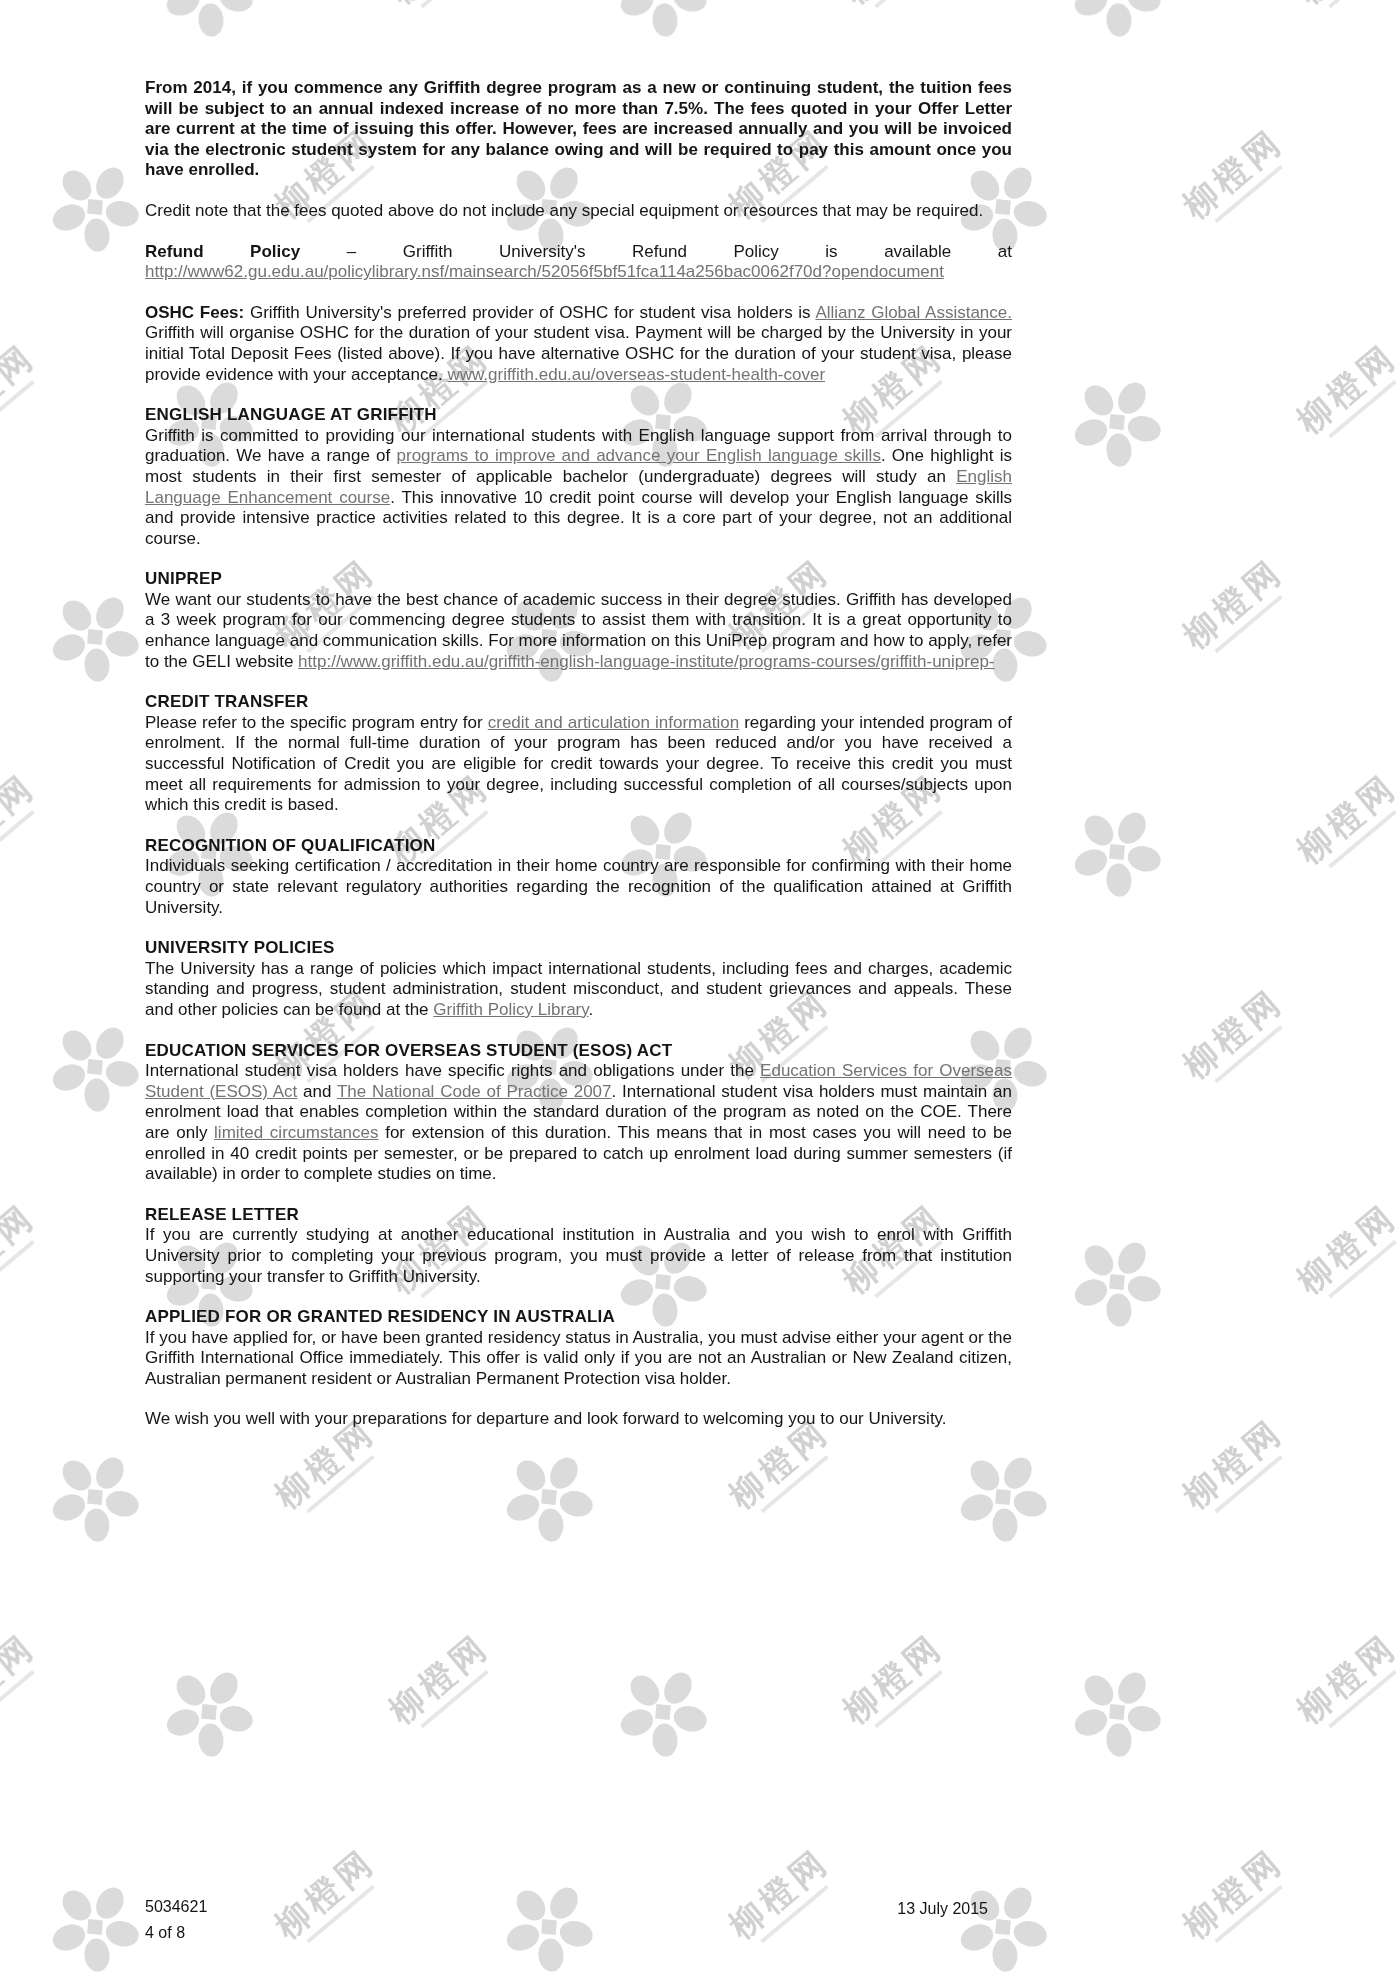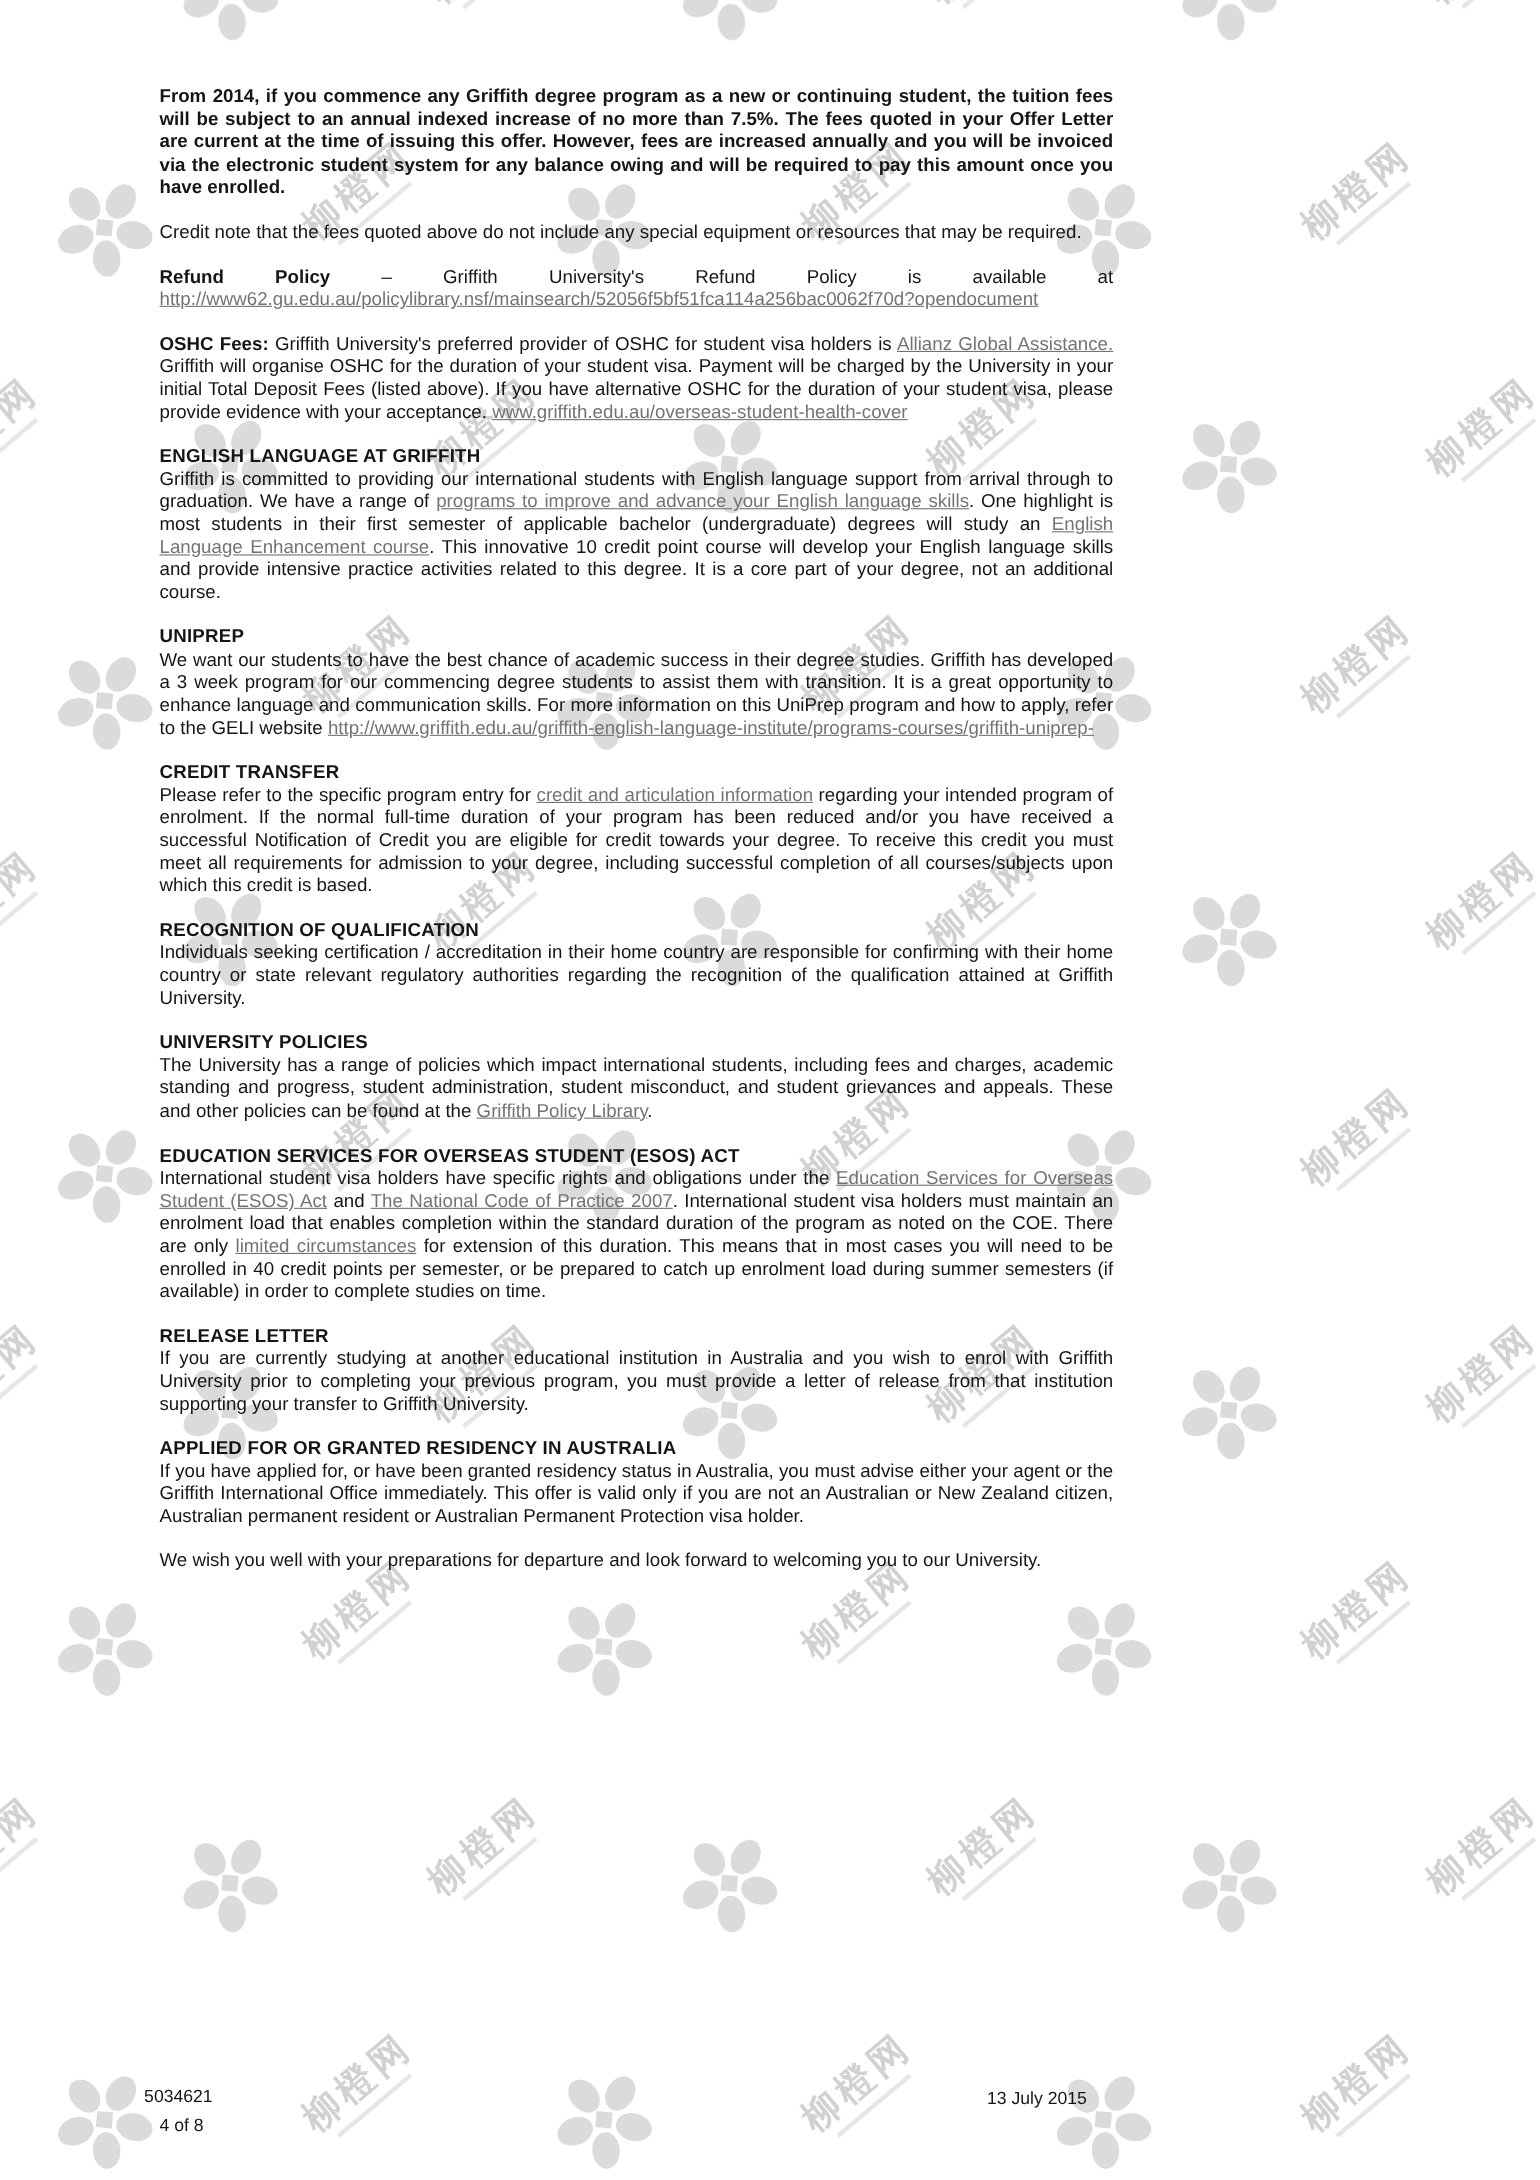--- a/index.html
+++ b/index.html
@@ -15,21 +15,21 @@
   .wm-logo{width:104px;height:104px;color:#cbcbcb;opacity:.85;}
   
   .doc{position:relative;z-index:1;padding:78px 388px 0 145px;filter:blur(0.3px);}
   .para{font-size:17px;line-height:20.6px;text-align:justify;margin:0 0 20px 0;}
   .para.bold{font-weight:bold;}
   .heading{font-size:17px;line-height:20.6px;font-weight:bold;margin:0;letter-spacing:.2px;}
   .doc a{color:#737373;text-decoration:underline;overflow-wrap:break-word;}
   .b{font-weight:bold;}
   .i{}
   
-  .footer-left{position:absolute;left:131px;top:1898px;font-size:16px;z-index:1;}
+  .footer-left{position:absolute;left:145px;top:1898px;font-size:16px;z-index:1;}
   .footer-right{position:absolute;right:412px;top:1900px;font-size:16px;z-index:1;}
   .footer-center{position:absolute;left:145px;width:930px;text-align:left;top:1924px;font-size:16px;z-index:1;}
 </style>
 </head>
 <body>
 
 <div class="watermark-layer" id="watermark-layer">
     <div class="wm-stamp" style="left: -70px; top: -60px;">
       <div class="wm-text">柳橙网</div>
       <div class="wm-sub"></div>

